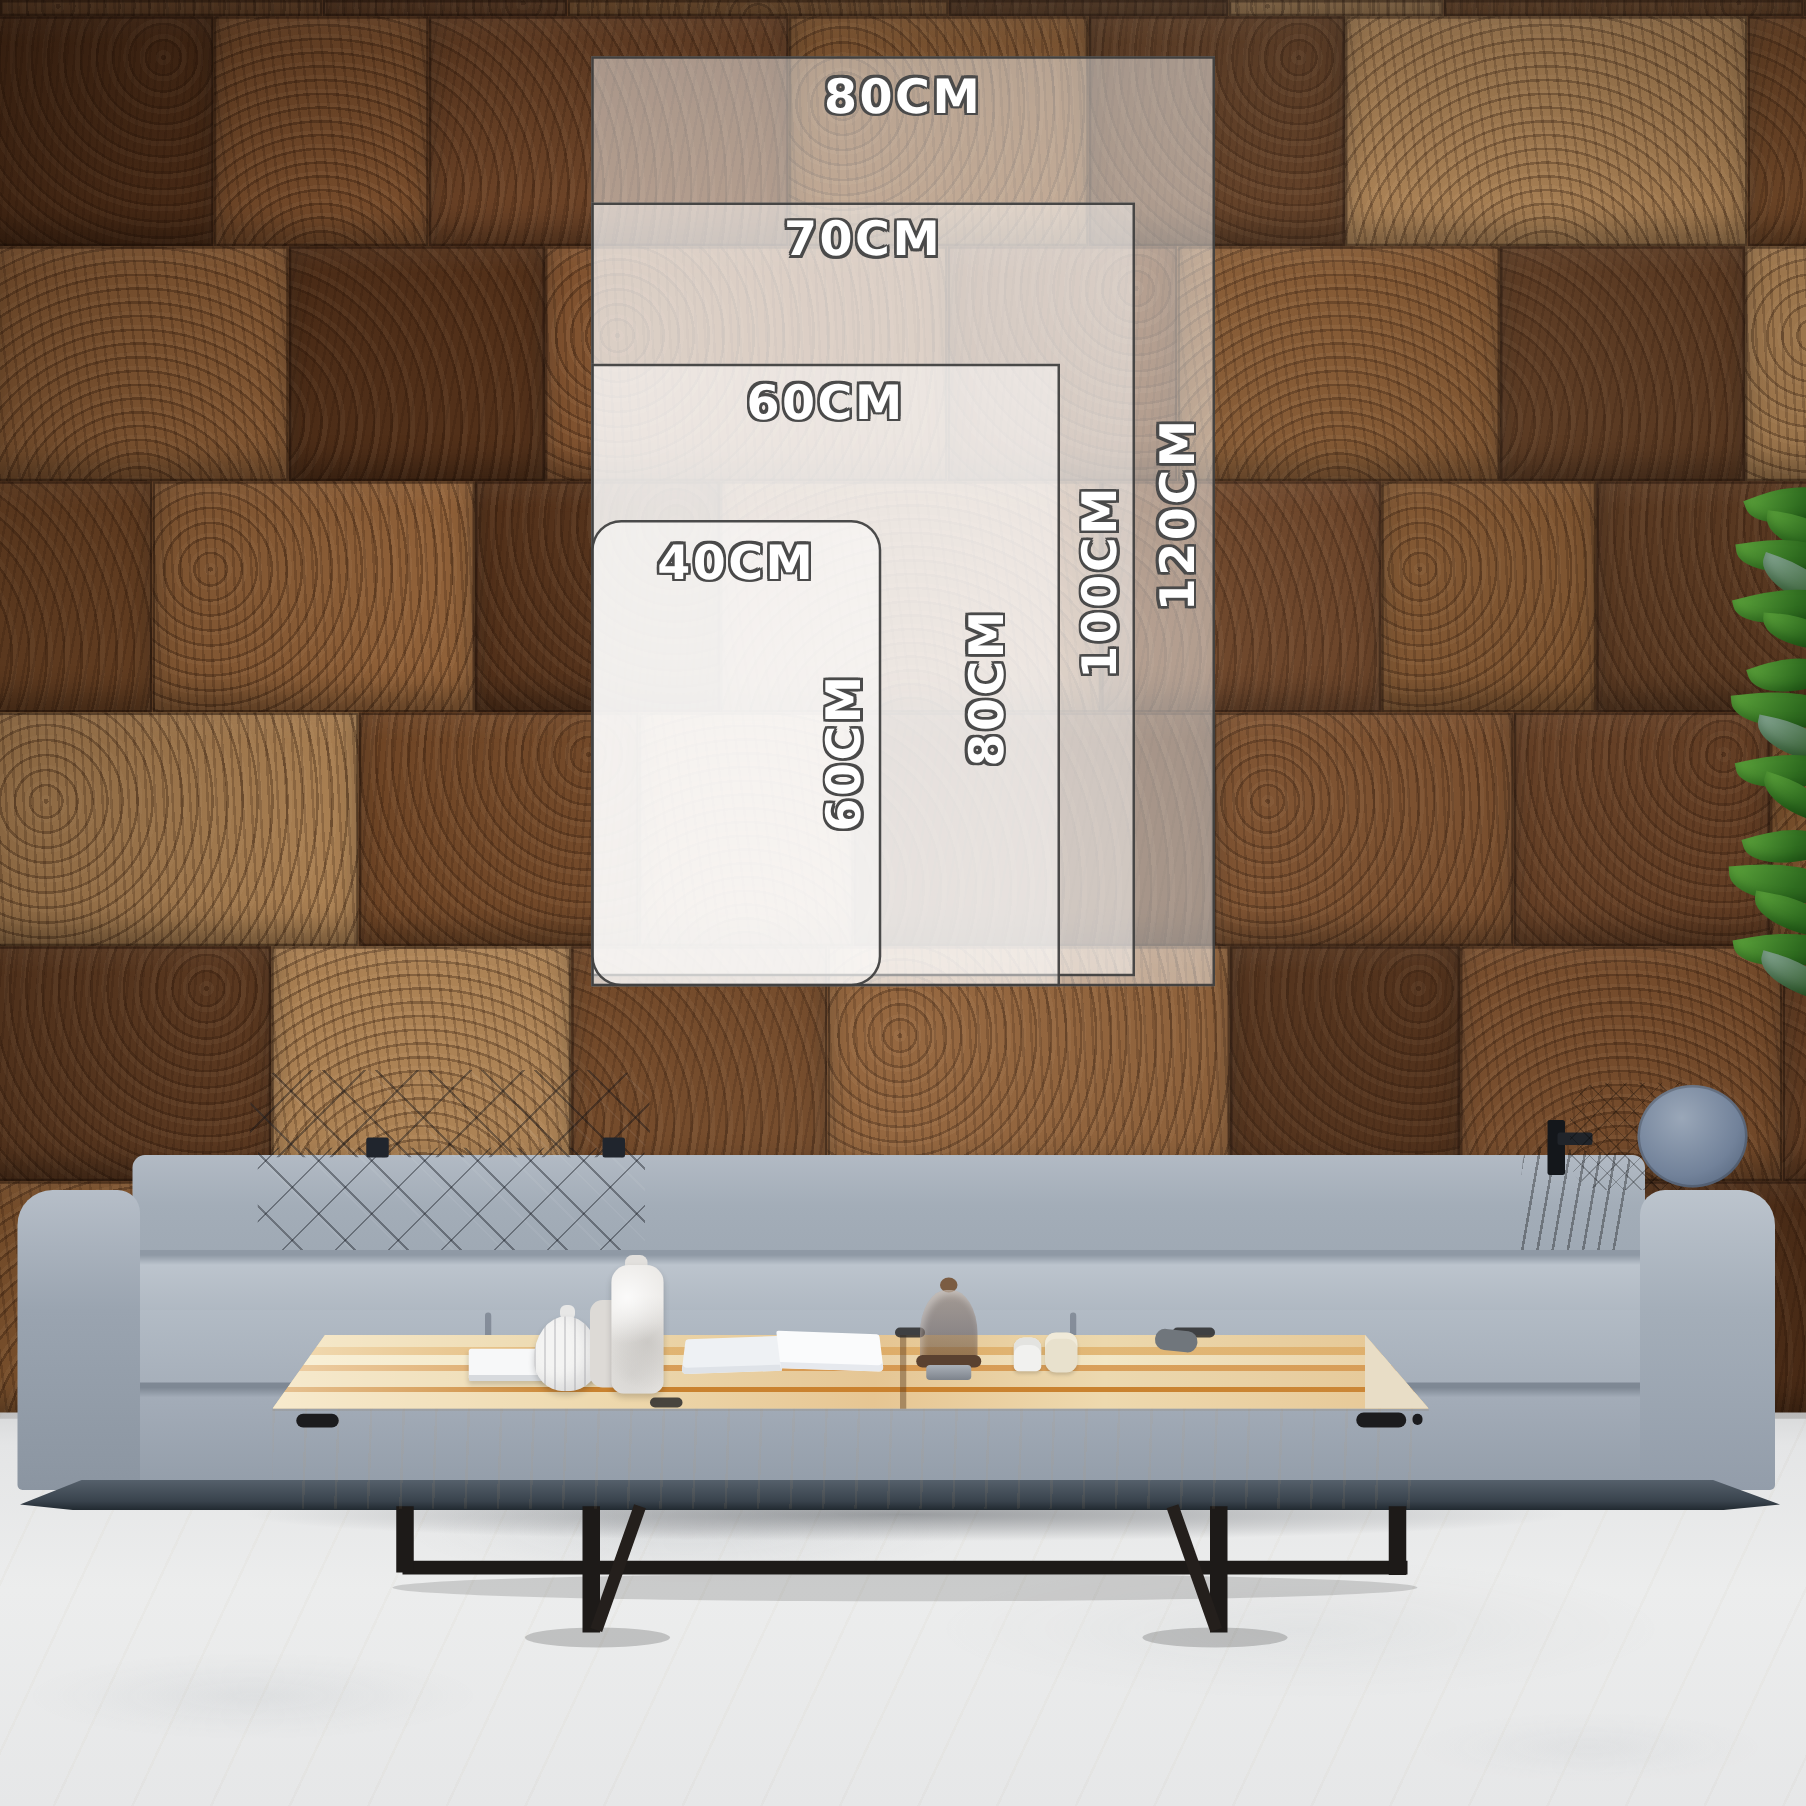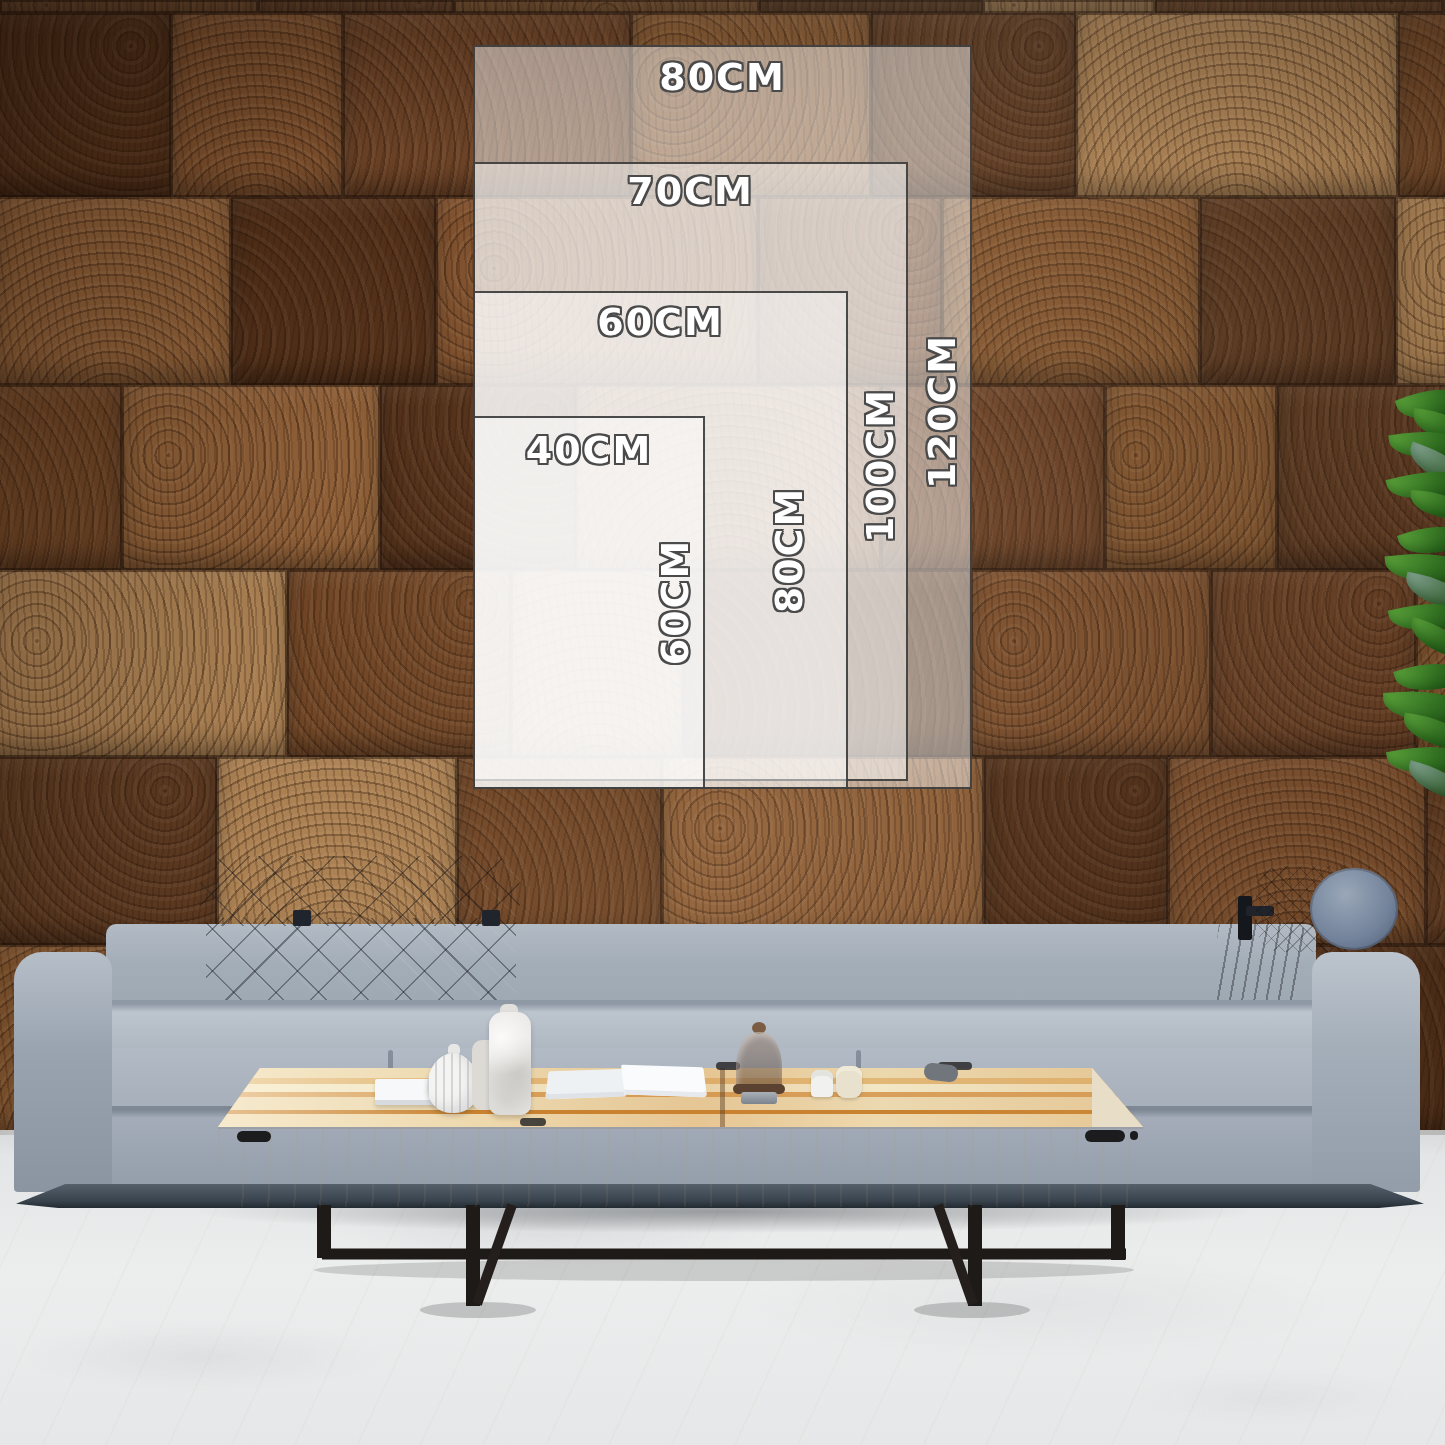--- a/index.html
+++ b/index.html
@@ -129,21 +129,21 @@
   
   .plant{left:0;top:0;width:1445px;height:1445px;z-index:3;pointer-events:none;}
   .leaf{border-radius:0 100% 22% 100%;box-shadow:inset 0 -4px 8px rgba(0,40,0,.3);}
 
   
   .panels{left:0;top:0;width:1445px;height:1445px;z-index:2;pointer-events:none;}
   .panel{background:rgba(255,255,255,.47);border:2px solid rgba(55,55,55,.9);}
   .p0{left:473px;top:45px;width:499px;height:744px;}
   .p1{left:473px;top:162px;width:435px;height:619px;}
   .p2{left:473px;top:291px;width:375px;height:498px;}
-  .p3{left:473px;top:416px;width:232px;height:373px;}
+  .p3{left:473px;top:416px;width:232px;height:373px;border-radius:24px;}
   .szlabel{font-weight:700;font-size:38px;letter-spacing:2px;color:#ffffff;white-space:nowrap;
     text-shadow:-2px -2px 0 #4a4a4a,2px -2px 0 #4a4a4a,-2px 2px 0 #4a4a4a,2px 2px 0 #4a4a4a,
                 -2px 0 0 #4a4a4a,2px 0 0 #4a4a4a,0 -2px 0 #4a4a4a,0 2px 0 #4a4a4a;}
   .wlabel{left:0;width:100%;height:44px;line-height:44px;text-align:center;}
   .hlabel{width:140px;height:40px;line-height:40px;text-align:center;transform:rotate(-90deg);}
 </style>
 </head>
 <body>
 
 <div class="stage">

